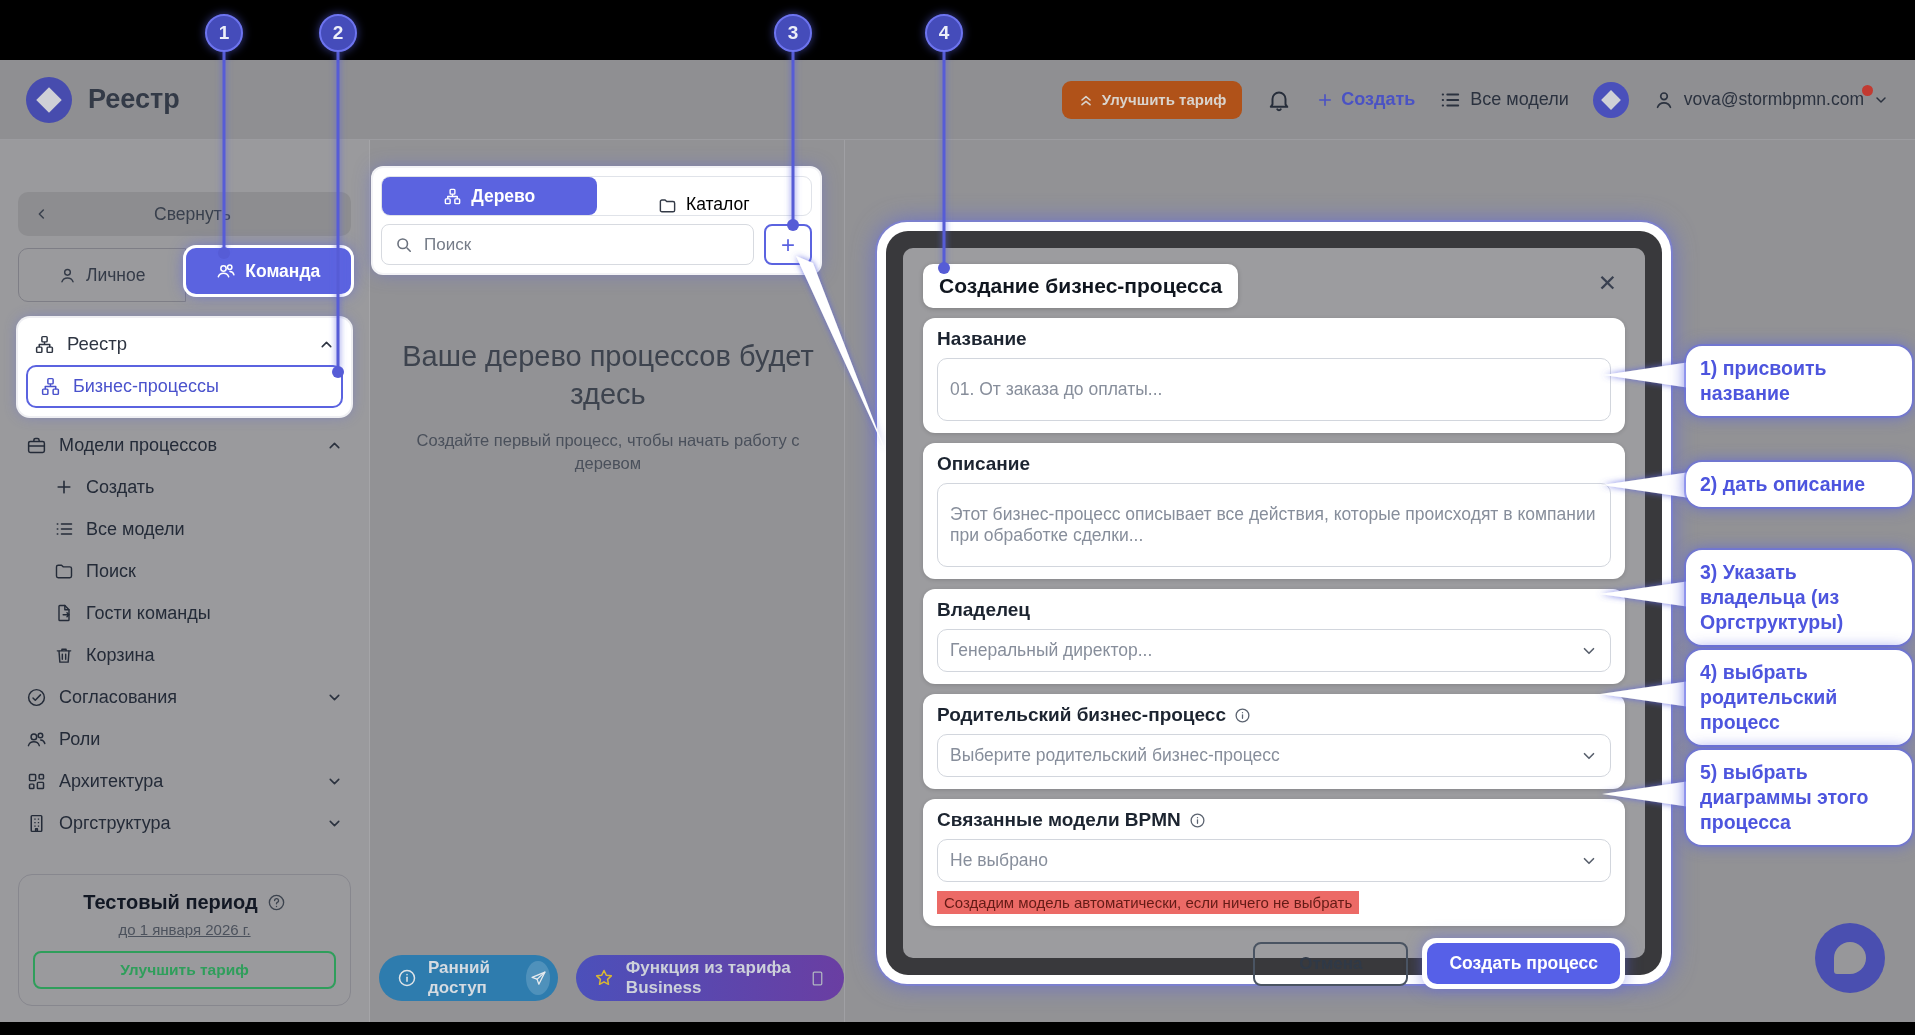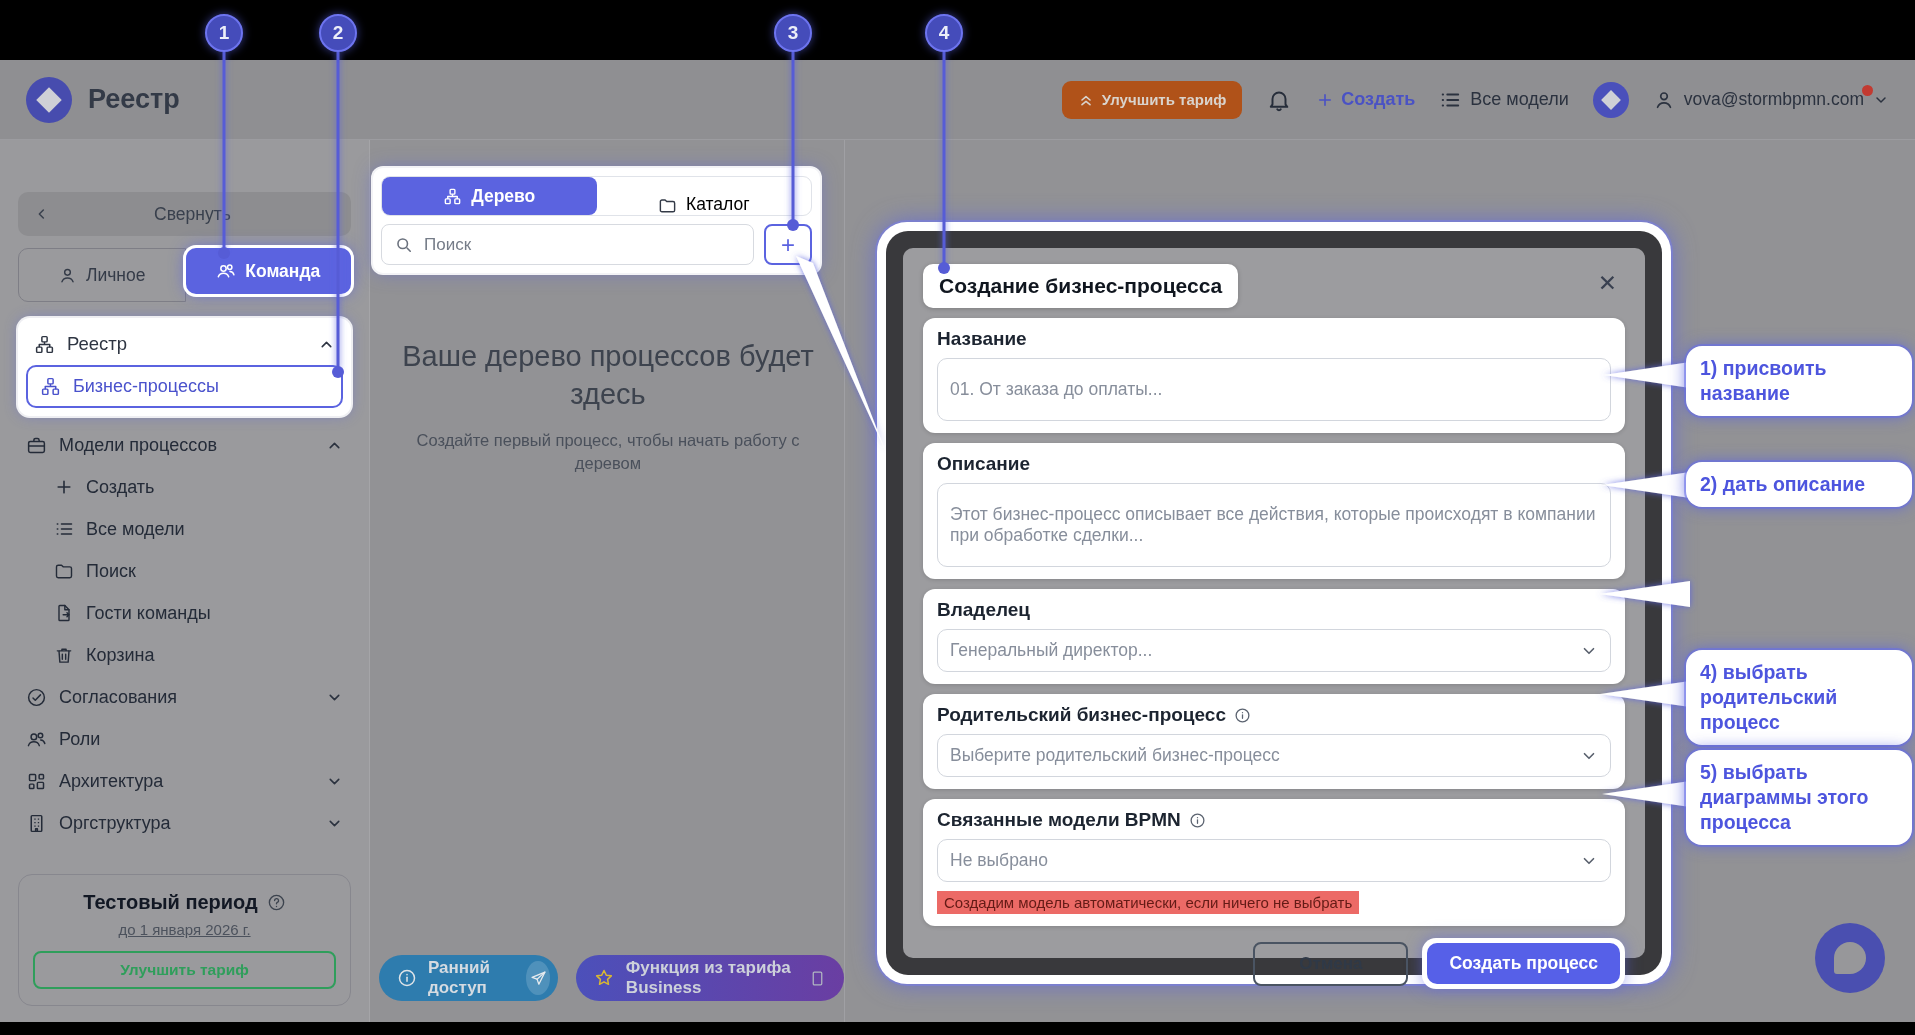--- a/index.html
+++ b/index.html
@@ -557,16 +557,17 @@
     </g>
   </svg>
 
   <div class="badge" style="left:205px;">1</div>
   <div class="badge" style="left:319px;">2</div>
   <div class="badge" style="left:774px;">3</div>
   <div class="badge" style="left:925px;">4</div>
 
   <div class="callout" style="top:346px;">1) присвоить название</div>
   <div class="callout" style="top:462px;">2) дать описание</div>
+  <div class="callout" style="top:550px;">3) Указать владельца (из Оргструктуры)</div>
   <div class="callout" style="top:650px;">4) выбрать родительский процесс</div>
   <div class="callout" style="top:750px;">5) выбрать диаграммы этого процесса</div>
 
 </div>
 
 </body></html>

